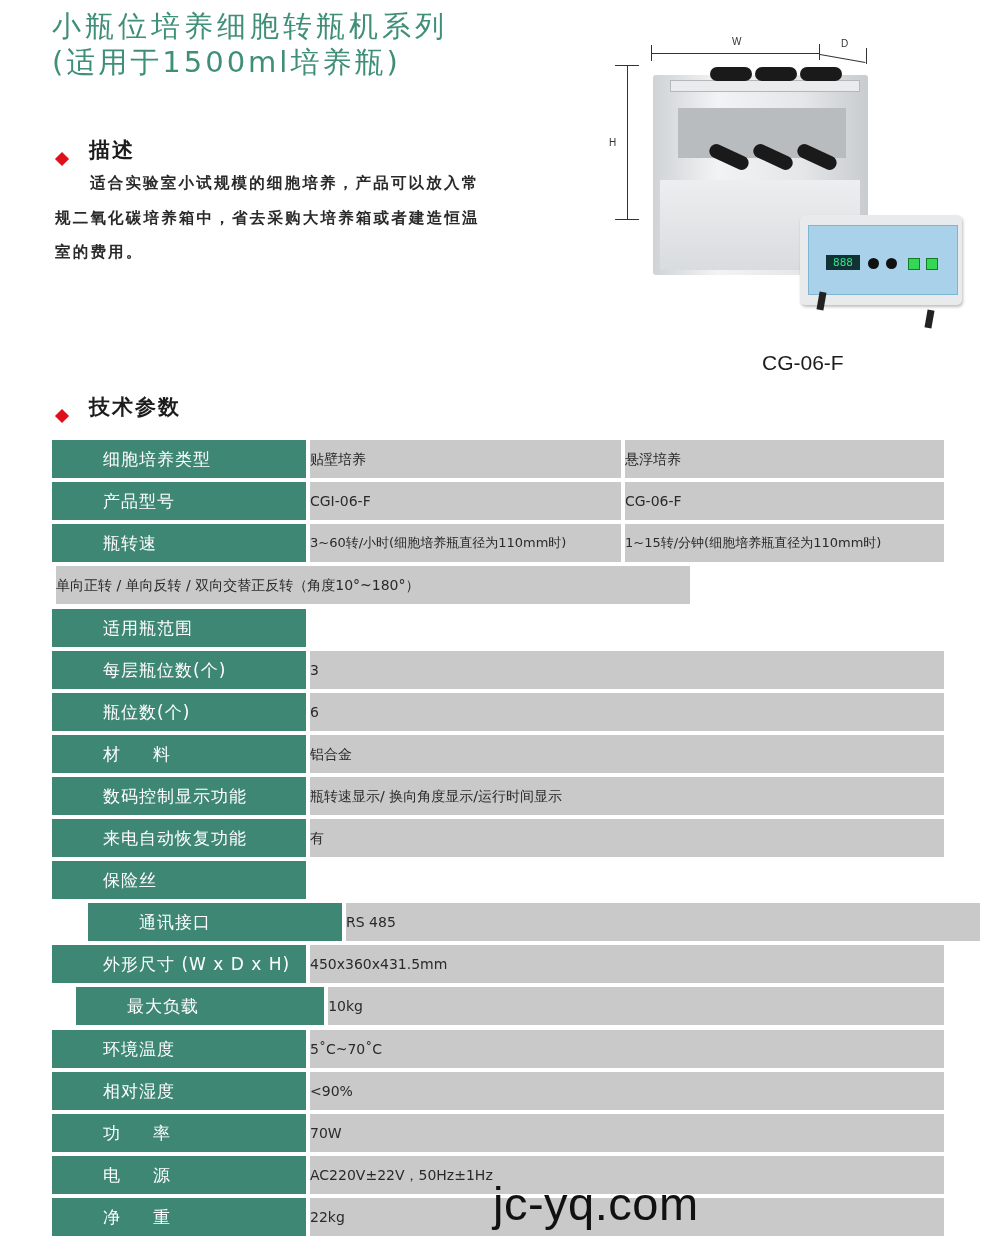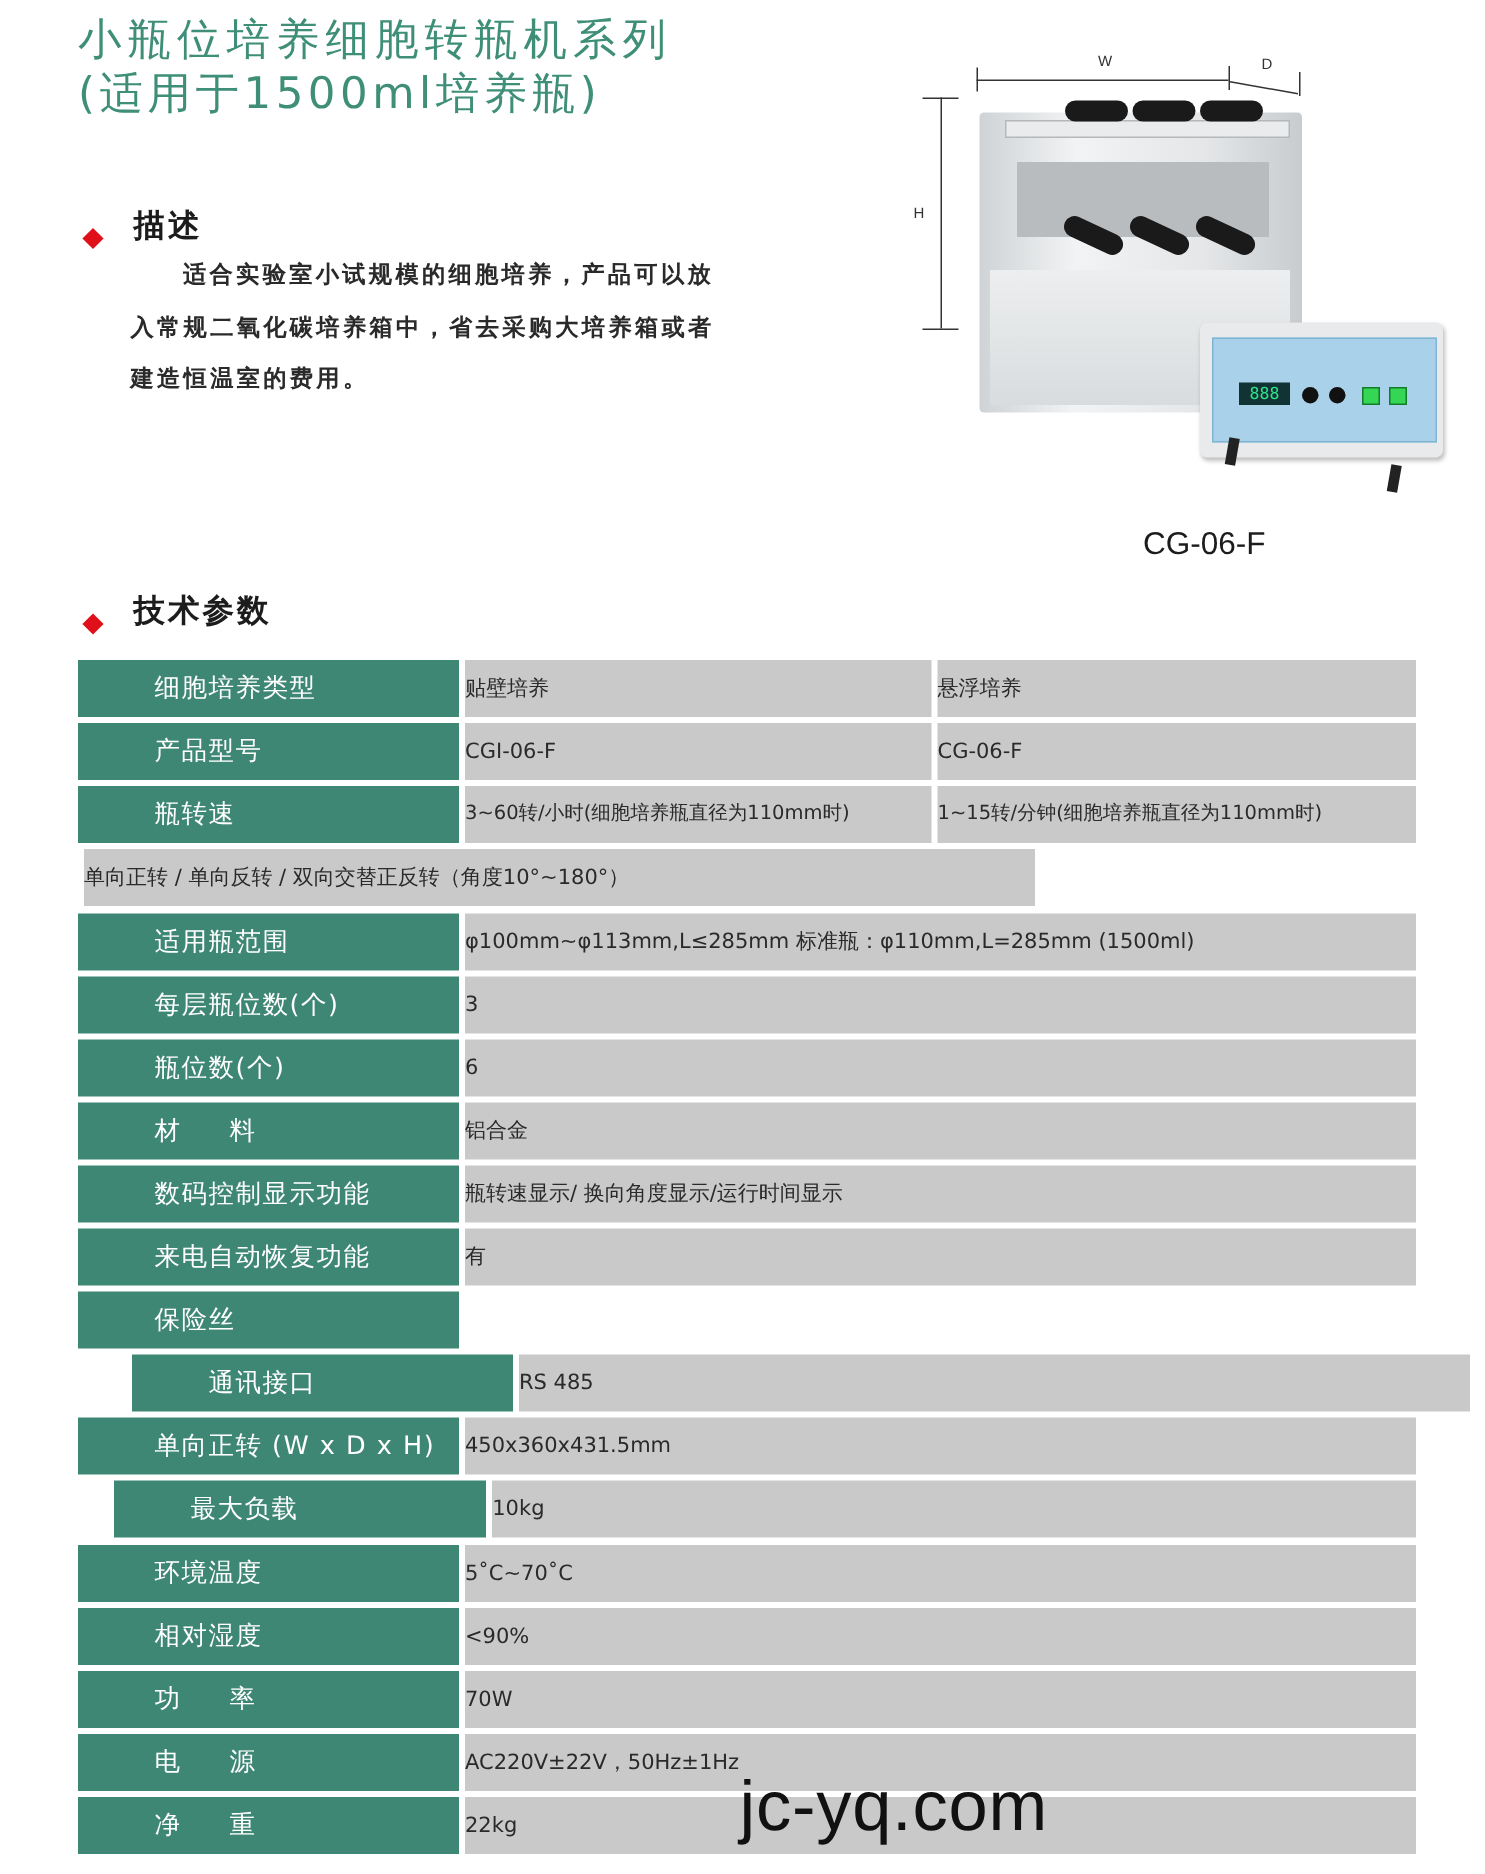--- a/index.html
+++ b/index.html
@@ -7,21 +7,21 @@
   body { position: relative; font-family: "DejaVu Sans", "Liberation Sans", sans-serif; color: #222; }
 
   .title { position: absolute; left: 52px; top: 8px; color: #3f8f78; font-size: 29px; line-height: 36px; letter-spacing: 4px; font-weight: normal; }
   .title .line2 { letter-spacing: 3px; }
 
   .section-head { position: absolute; left: 54px; display: flex; align-items: flex-end; }
   .diamond { width: 10px; height: 10px; background: #e0101a; transform: rotate(45deg); margin-right: 22px; margin-left: 3px; }
   .section-title { font-size: 21px; color: #1c1c1c; letter-spacing: 2px; font-weight: bold; }
 
   .desc { position: absolute; left: 55px; top: 166px; width: 430px; font-size: 15.5px; line-height: 34.5px; letter-spacing: 2.2px; color: #2a2a2a; font-weight: bold; }
-  .desc p { text-indent: 35px; margin-left: 32px; }
+  .desc p { text-indent: 35px; }
   .dim-label { position: absolute; font-size: 10px; color: #333; font-family: "Liberation Sans", sans-serif; }
   .dim-line { position: absolute; background: #333; }
   .frame { position: absolute; left: 653px; top: 75px; width: 215px; height: 200px; background: linear-gradient(90deg, #cfd3d6 0%, #f2f3f4 30%, #e4e6e8 70%, #c8ccce 100%); border-radius: 3px; }
   .frame-top-bar { position: absolute; left: 670px; top: 80px; width: 190px; height: 12px; background: #e9ebec; border: 1px solid #b5b8ba; }
   .frame-window { position: absolute; left: 678px; top: 108px; width: 168px; height: 50px; background: #b8bcbf; }
   .roller { position: absolute; height: 14px; width: 42px; background: #1a1a1a; border-radius: 7px; }
   .base-panel { position: absolute; left: 660px; top: 180px; width: 200px; height: 90px; background: linear-gradient(180deg, #eceeef, #d9dcde); }
   .controller { position: absolute; left: 800px; top: 215px; width: 162px; height: 90px; background: #e8eaeb; border-radius: 5px; box-shadow: 1px 2px 3px rgba(0,0,0,0.25); }
   .ctrl-face { position: absolute; left: 808px; top: 225px; width: 150px; height: 70px; background: #a9d2ea; border: 1px solid #7fb4d2; }
   .ctrl-display { position: absolute; left: 826px; top: 255px; width: 34px; height: 15px; background: #133; color: #2fe28a; font-size: 11px; font-family: "DejaVu Sans Mono", monospace; line-height: 15px; text-align: center; }
@@ -113,21 +113,20 @@
   <div class="row" style="top:84px;">
     <div class="label-cell">瓶转速</div>
     <div class="value-cell value-half" style="font-size:13px;">3~60转/小时(细胞培养瓶直径为110mm时)</div>
     <div class="value-cell value-half" style="font-size:13px;">1~15转/分钟(细胞培养瓶直径为110mm时)</div>
   </div>
   <div class="row" style="top:126px;">
     <div class="value-cell value-full">单向正转 / 单向反转 / 双向交替正反转（角度10°~180°）</div>
   </div>
   <div class="row" style="top:169px;">
     <div class="label-cell">适用瓶范围</div>
-    <div class="value-cell value-full">φ100mm~φ113mm,L≤285mm  标准瓶：φ110mm,L=285mm (1500ml)</div>
   </div>
   <div class="row" style="top:211px;">
     <div class="label-cell">每层瓶位数(个)</div>
     <div class="value-cell value-full">3</div>
   </div>
   <div class="row" style="top:253px;">
     <div class="label-cell">瓶位数(个)</div>
     <div class="value-cell value-full">6</div>
   </div>
   <div class="row" style="top:295px;">
@@ -143,21 +142,21 @@
     <div class="value-cell value-full">有</div>
   </div>
   <div class="row" style="top:421px;">
     <div class="label-cell">保险丝</div>
   </div>
   <div class="row" style="top:463px;margin-left:36px;">
     <div class="label-cell">通讯接口</div>
     <div class="value-cell value-full">RS 485</div>
   </div>
   <div class="row" style="top:505px;">
-    <div class="label-cell">单向正转 (W x D x H)</div>
+    <div class="label-cell">外形尺寸 (W x D x H)</div>
     <div class="value-cell value-full">450x360x431.5mm</div>
   </div>
   <div class="row" style="top:547px;padding-left:24px;">
     <div class="label-cell">最大负载</div>
     <div class="value-cell value-full">10kg</div>
   </div>
   <div class="row" style="top:590px;">
     <div class="label-cell">环境温度</div>
     <div class="value-cell value-full">5˚C~70˚C</div>
   </div>

